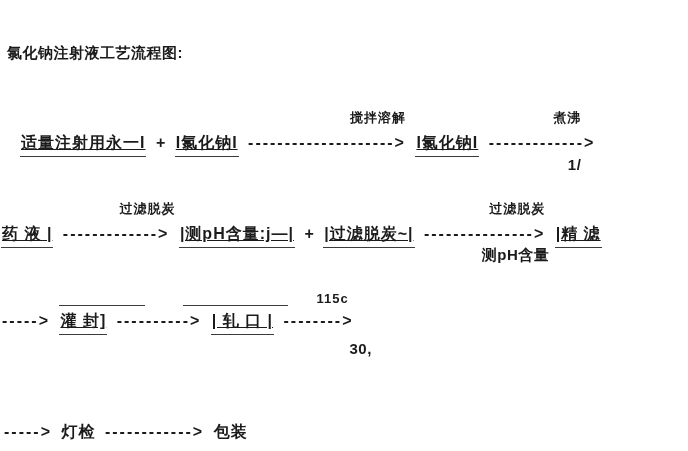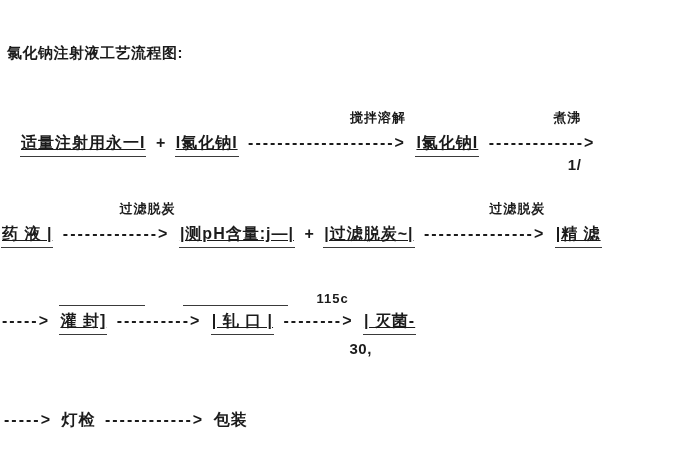--- a/index.html
+++ b/index.html
@@ -8,21 +8,21 @@
     font-family:"Liberation Sans","DejaVu Sans",sans-serif;
     font-weight:bold;color:#1b1b1b;position:relative;
   }
   .canvas{position:absolute;inset:0;}
   .title{position:absolute;left:7px;top:44px;font-size:15px;letter-spacing:.5px;white-space:nowrap;}
   .row{position:absolute;white-space:nowrap;font-size:16px;line-height:1.25;}
   .node{
     display:inline-block;border-bottom:1.6px solid #3a3a3a;
     padding:0 1px 3px 1px;letter-spacing:1px;vertical-align:baseline;text-decoration:underline;
   }
-  .plain{display:inline-block;letter-spacing:1px;vertical-align:baseline;}
+  .plain{display:inline-block;letter-spacing:1px;vertical-align:baseline;margin-top:12px;}
   .plus{display:inline-block;margin:0 5px;vertical-align:baseline;}
   .arrow{position:relative;display:inline-block;margin:0 5px;vertical-align:baseline;}
   .dash{letter-spacing:2px;display:inline-block;vertical-align:baseline;}
   .lead{margin-right:5px;}
   .lt{position:absolute;top:-23px;right:0;font-size:13px;letter-spacing:1px;white-space:nowrap;}
   .lt-in{right:14px;}
   .lb{position:absolute;top:23px;right:14px;font-size:15px;letter-spacing:.5px;white-space:nowrap;}
   .lt-ext{right:-6px;}
   .lb-ext{right:-4px;top:22px;}
   .lt-left{left:33px;right:auto;top:-20px;}
@@ -60,37 +60,37 @@
     <span class="arrow">
       <span class="dash">-------------&gt;</span>
       <span class="lt lt-ext">过滤脱炭</span>
     </span>
     <span class="node">|测pH含量:j—|</span>
     <span class="plus">+</span>
     <span class="node">|过滤脱炭~|</span>
     <span class="arrow">
       <span class="dash">---------------&gt;</span>
       <span class="lt">过滤脱炭</span>
+      <span class="lb lb-ext">测pH含量</span>
     </span>
     <span class="node">|精 滤</span>
   </div>
 
   <div class="row" style="left:2px;top:311px;">
     <span class="dash lead">-----&gt;</span>
     <span class="obox ext-r"><span class="node">灌 封]</span></span>
     <span class="arrow">
       <span class="dash">----------&gt;</span>
     </span>
     <span class="obox ext-lr"><span class="node">| 轧 口 |</span></span>
     <span class="arrow">
       <span class="dash">--------&gt;</span>
       <span class="lt lt-left">115c</span>
       <span class="lb lb-left">30,</span>
     </span>
-    <span class="node">| 灭菌-</span>
   </div>
 
   <div class="row" style="left:4px;top:410px;">
     <span class="dash lead">-----&gt;</span>
     <span class="plain">灯检</span>
     <span class="arrow">
       <span class="dash">------------&gt;</span>
     </span>
     <span class="plain">包装</span>
   </div>

